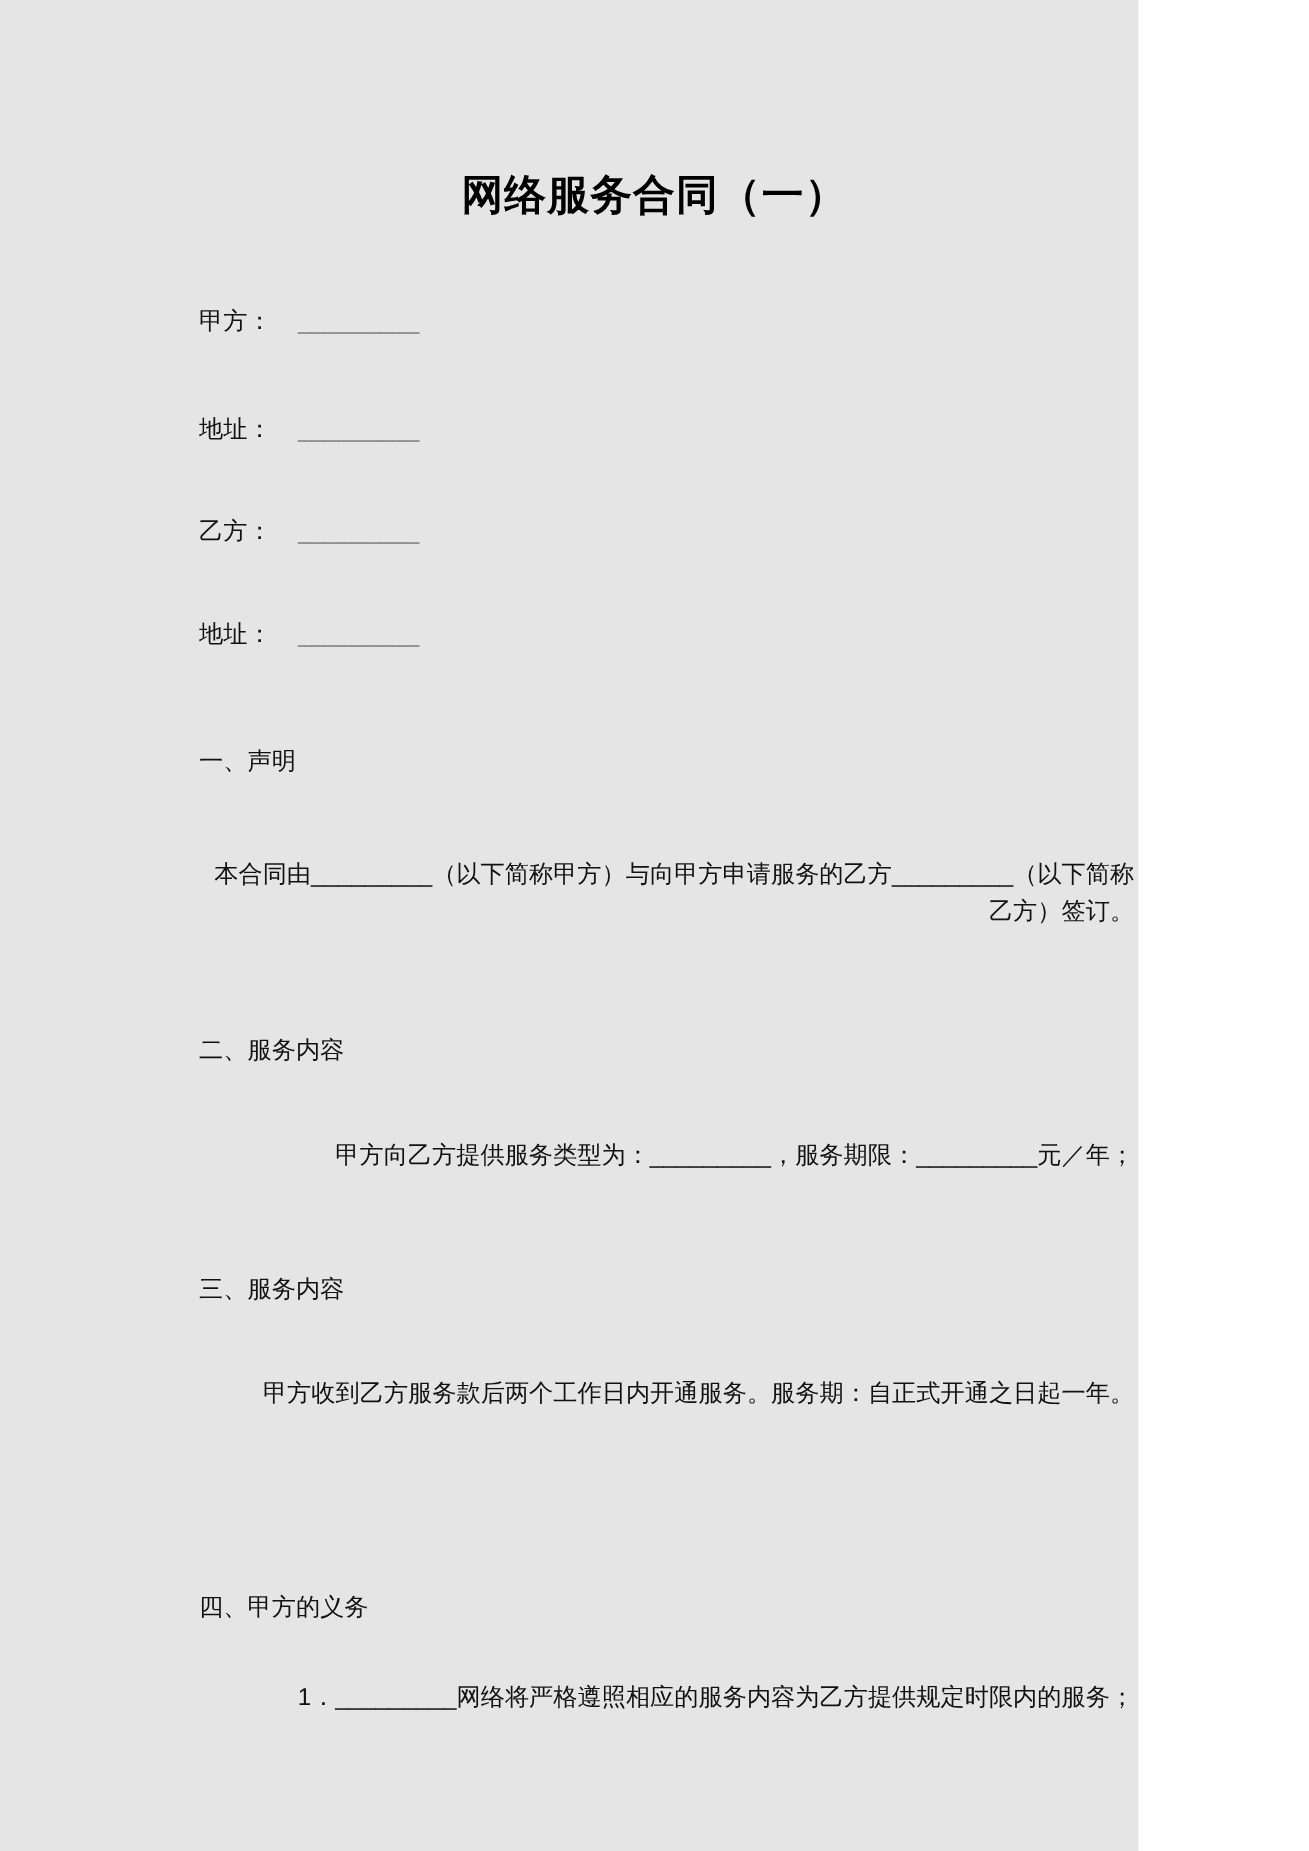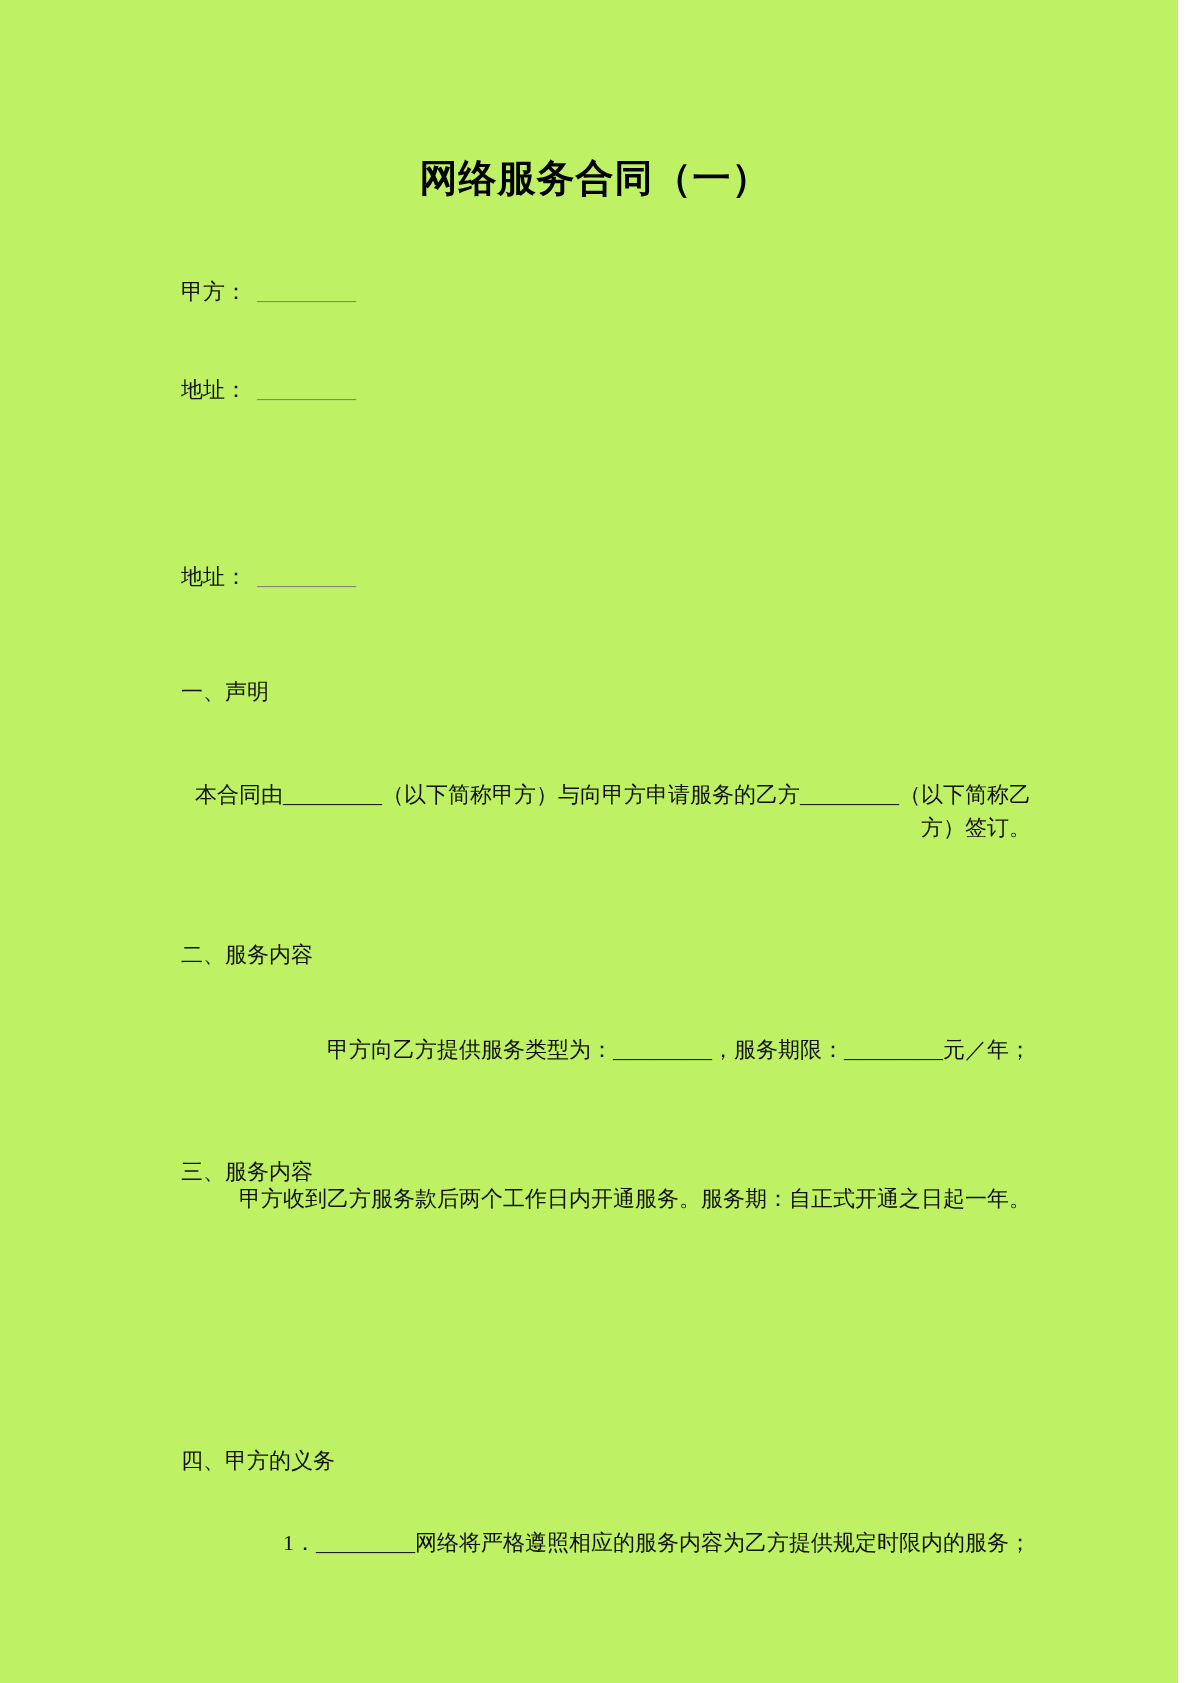--- a/index.html
+++ b/index.html
@@ -2,25 +2,25 @@
 <html lang="zh"><head>
 <meta charset="utf-8">
 <style>
   html, body {
     margin: 0;
     padding: 0;
     background: #ffffff;
   }
   .page {
     position: relative;
-    width: 1178px;
+    width: 1035px;
     height: 1683px;
-    background: #bef264;
+    background: #e5e5e5;
     color: #111111;
-    font-family: Liberation Serif, serif;
+    font-family: Liberation Sans, sans-serif;
     font-size: 22px;
     overflow: hidden;
   }
   .doc-title {
     position: absolute;
     left: 0;
     top: 152px;
     width: 1190px;
     margin: 0;
     text-align: center;
@@ -33,21 +33,21 @@
   .block {
     position: absolute;
     left: 181px;
     width: 850px;
     line-height: 33px;
     white-space: normal;
     word-break: break-all;
   }
   .party-row .blank {
     color: #808080;
-    margin-left: 10px;
+    margin-left: 24px;
     letter-spacing: 0;
   }
   .party-row .label {
     color: #111111;
   }
   .sec-heading {
     font-weight: normal;
     color: #111111;
   }
   .sec-body {
@@ -63,38 +63,41 @@
   <h1 class="doc-title">网络服务合同（一）</h1>
 
   <div class="block party-row" style="top:275px">
     <span class="label">甲方：</span><span class="blank">_________</span>
   </div>
 
   <div class="block party-row" style="top:373px">
     <span class="label">地址：</span><span class="blank">_________</span>
   </div>
 
+  <div class="block party-row" style="top:466px">
+    <span class="label">乙方：</span><span class="blank">_________</span>
+  </div>
 
   <div class="block party-row" style="top:560px">
     <span class="label">地址：</span><span class="blank">_________</span>
   </div>
 
   <section>
     <div class="block sec-heading" style="top:675px">一、声明</div>
     <div class="block sec-body" style="top:778px">本合同由_________（以下简称甲方）与向甲方申请服务的乙方_________（以下简称乙方）签订。</div>
   </section>
 
   <section>
     <div class="block sec-heading" style="top:938px">二、服务内容</div>
     <div class="block sec-body" style="top:1033px">甲方向乙方提供服务类型为：_________，服务期限：_________元／年；</div>
   </section>
 
   <section>
     <div class="block sec-heading" style="top:1155px">三、服务内容</div>
-    <div class="block sec-body" style="top:1182px">甲方收到乙方服务款后两个工作日内开通服务。服务期：自正式开通之日起一年。</div>
+    <div class="block sec-body" style="top:1250px">甲方收到乙方服务款后两个工作日内开通服务。服务期：自正式开通之日起一年。</div>
   </section>
 
   <section>
     <div class="block sec-heading" style="top:1444px">四、甲方的义务</div>
     <div class="block sec-body" style="top:1526px">1．_________网络将严格遵照相应的服务内容为乙方提供规定时限内的服务；</div>
   </section>
 
 </div>
 
 </body></html>

